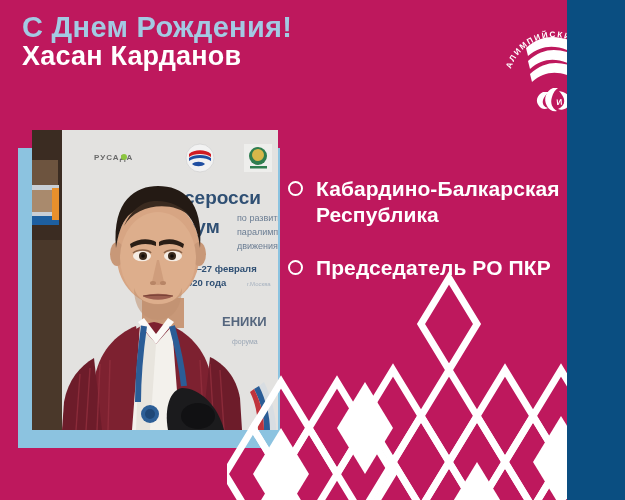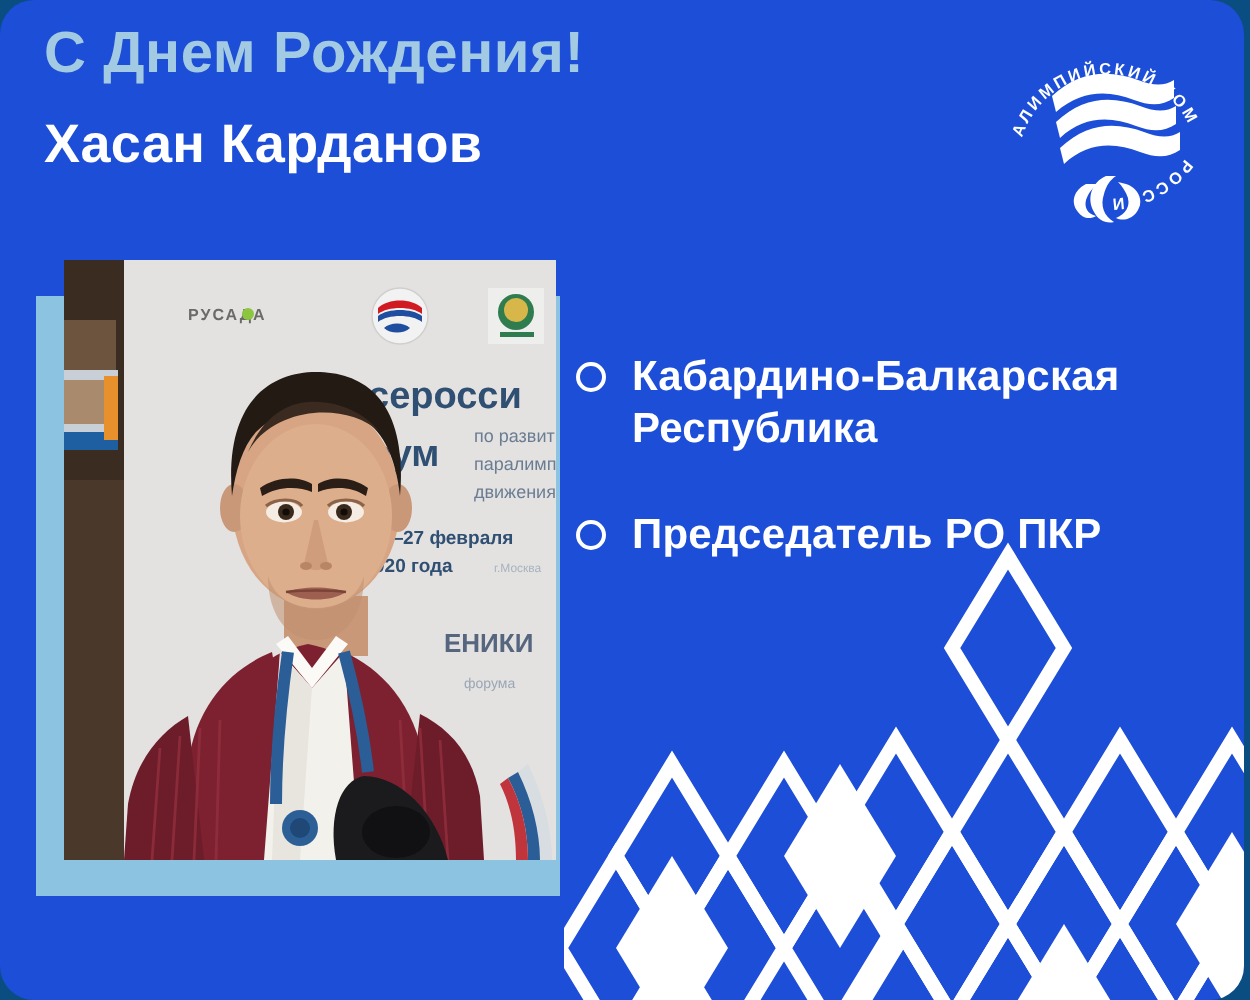--- a/index.html
+++ b/index.html
@@ -3,40 +3,39 @@
 <meta charset="utf-8">
 <style>
   html,body{margin:0;padding:0;}
   body{
     width:625px;height:500px;overflow:hidden;
     background:#0a4e81;
     font-family:"Liberation Sans","DejaVu Sans",sans-serif;
     -webkit-font-smoothing:antialiased;
   }
   #card{
-    position:relative;width:622px;height:500px;overflow:hidden;
-    background:#1d4ed8;
-    border-radius:17px;
+    position:relative;width:567px;height:500px;overflow:hidden;
+    background:#be185d;
   }
 
   
   #diamonds{
     position:absolute;right:0;bottom:0;width:340px;height:230px;
     overflow:hidden;pointer-events:none;
   }
   #diamonds svg{position:absolute;right:0;bottom:0;display:block;}
 
   
   #greeting{
     position:absolute;left:22px;top:12px;
     font-size:29px;font-weight:bold;letter-spacing:.3px;
     color:#a3cae3;white-space:nowrap;line-height:1.05;
   }
   #person-name{
-    position:absolute;left:22px;top:58px;
+    position:absolute;left:22px;top:42px;
     font-size:27px;font-weight:bold;letter-spacing:.2px;
     color:#ffffff;white-space:nowrap;line-height:1.05;
   }
 
   
   #logo{position:absolute;left:495px;top:4px;width:118px;height:118px;}
   #logo svg{display:block;}
 
   
   #photo-frame{

